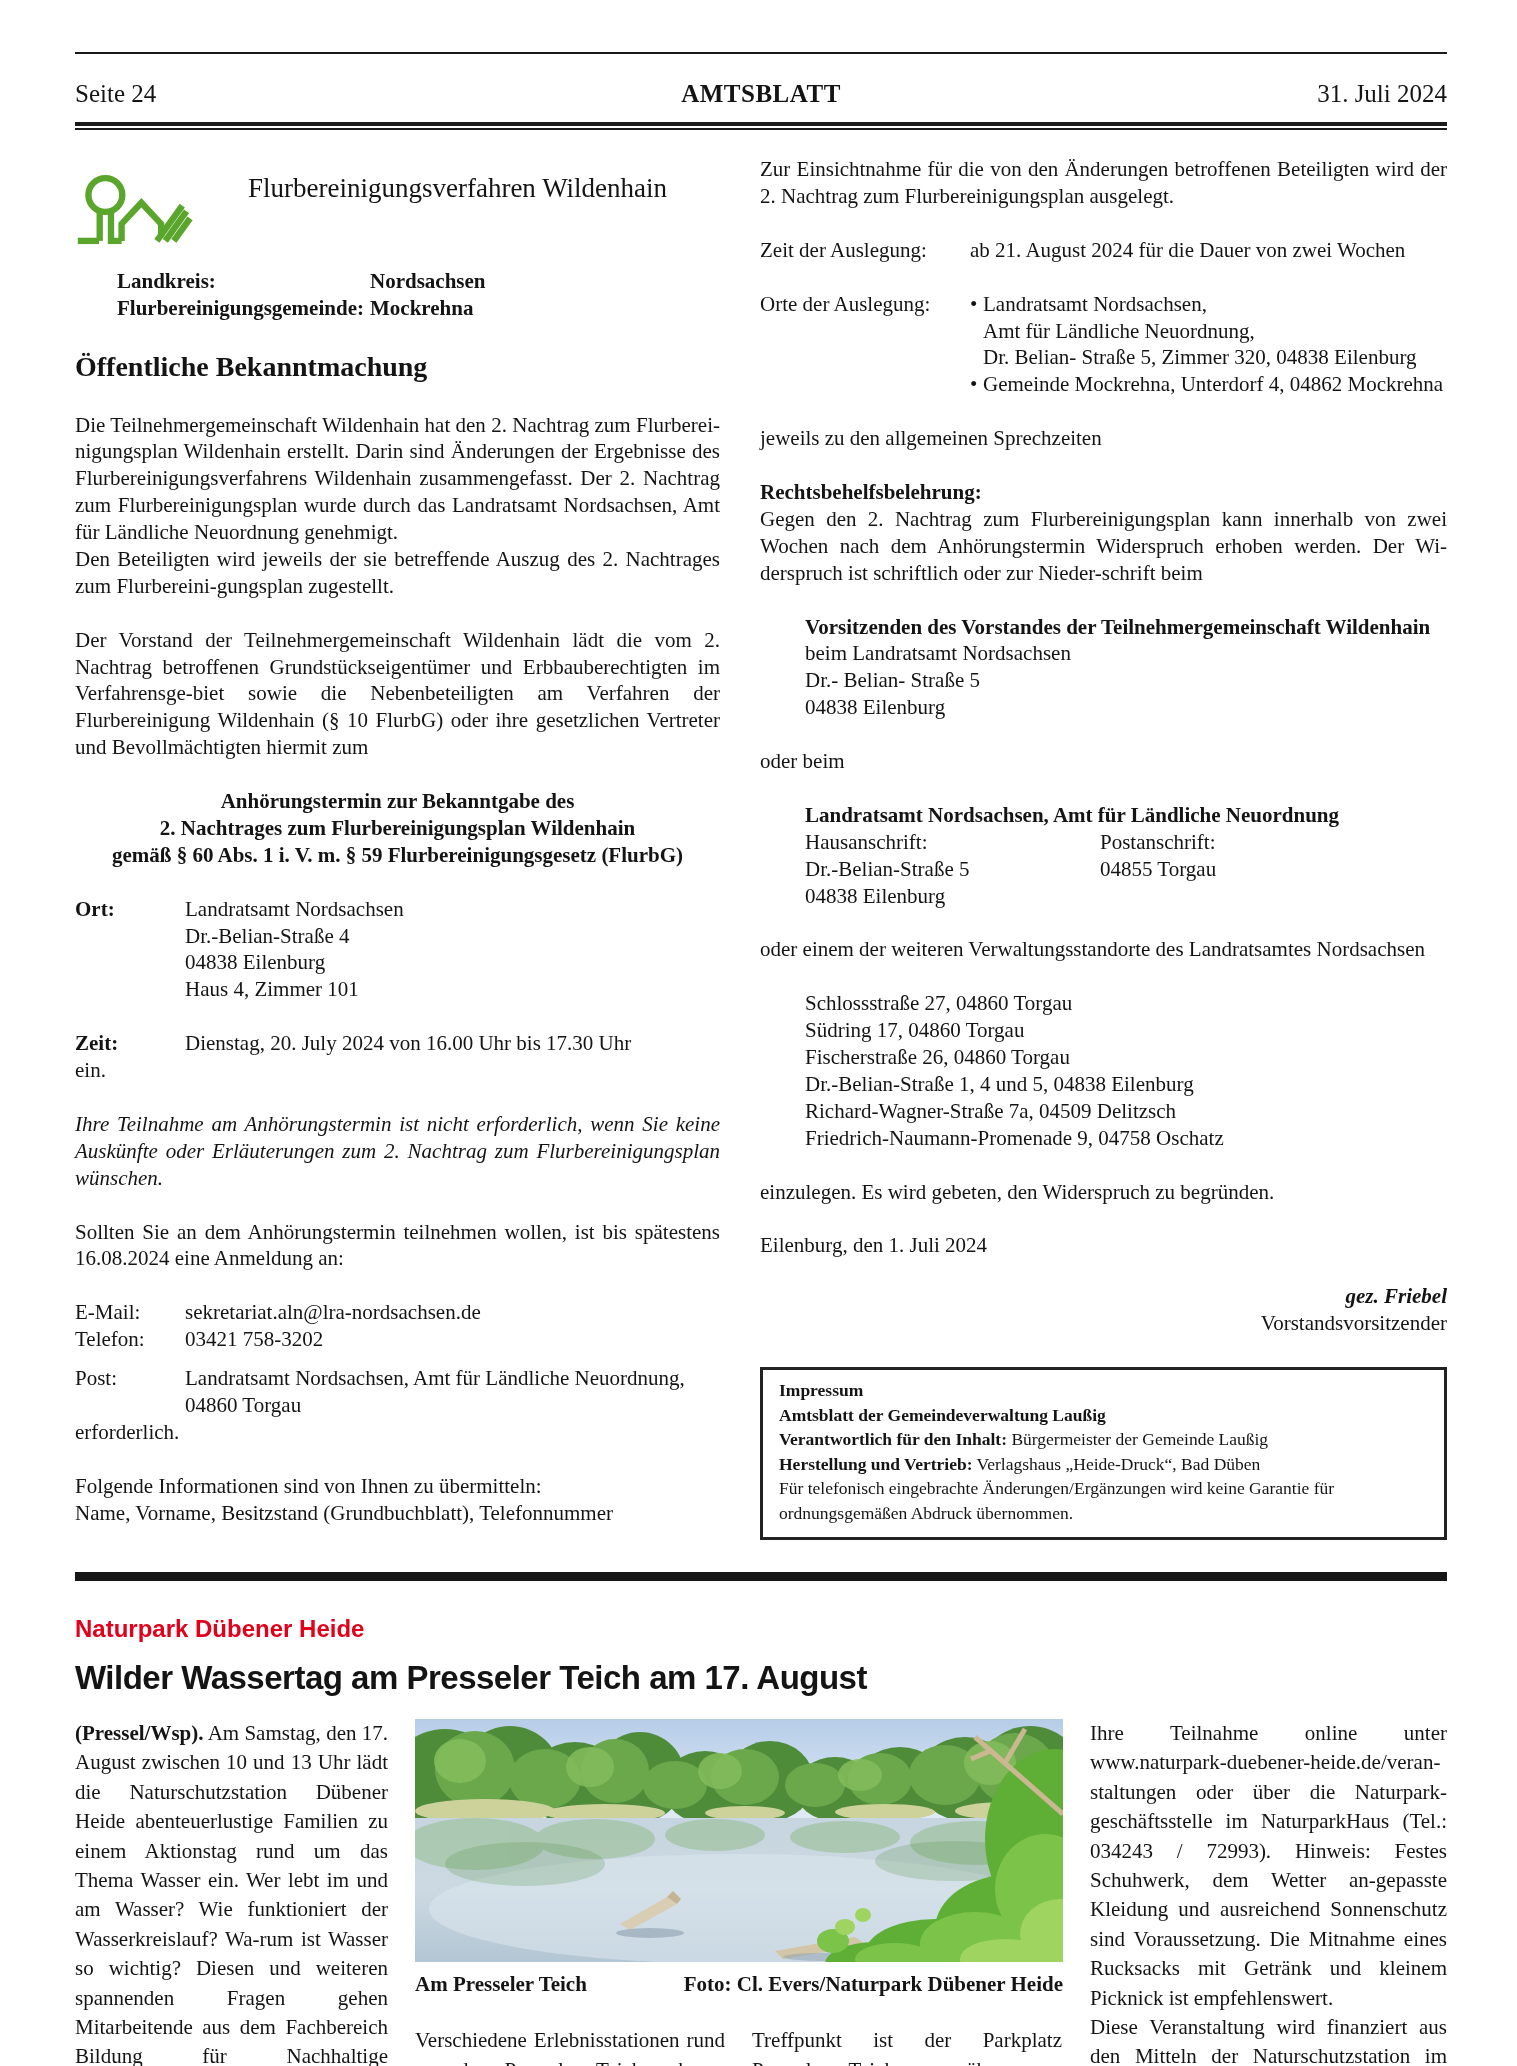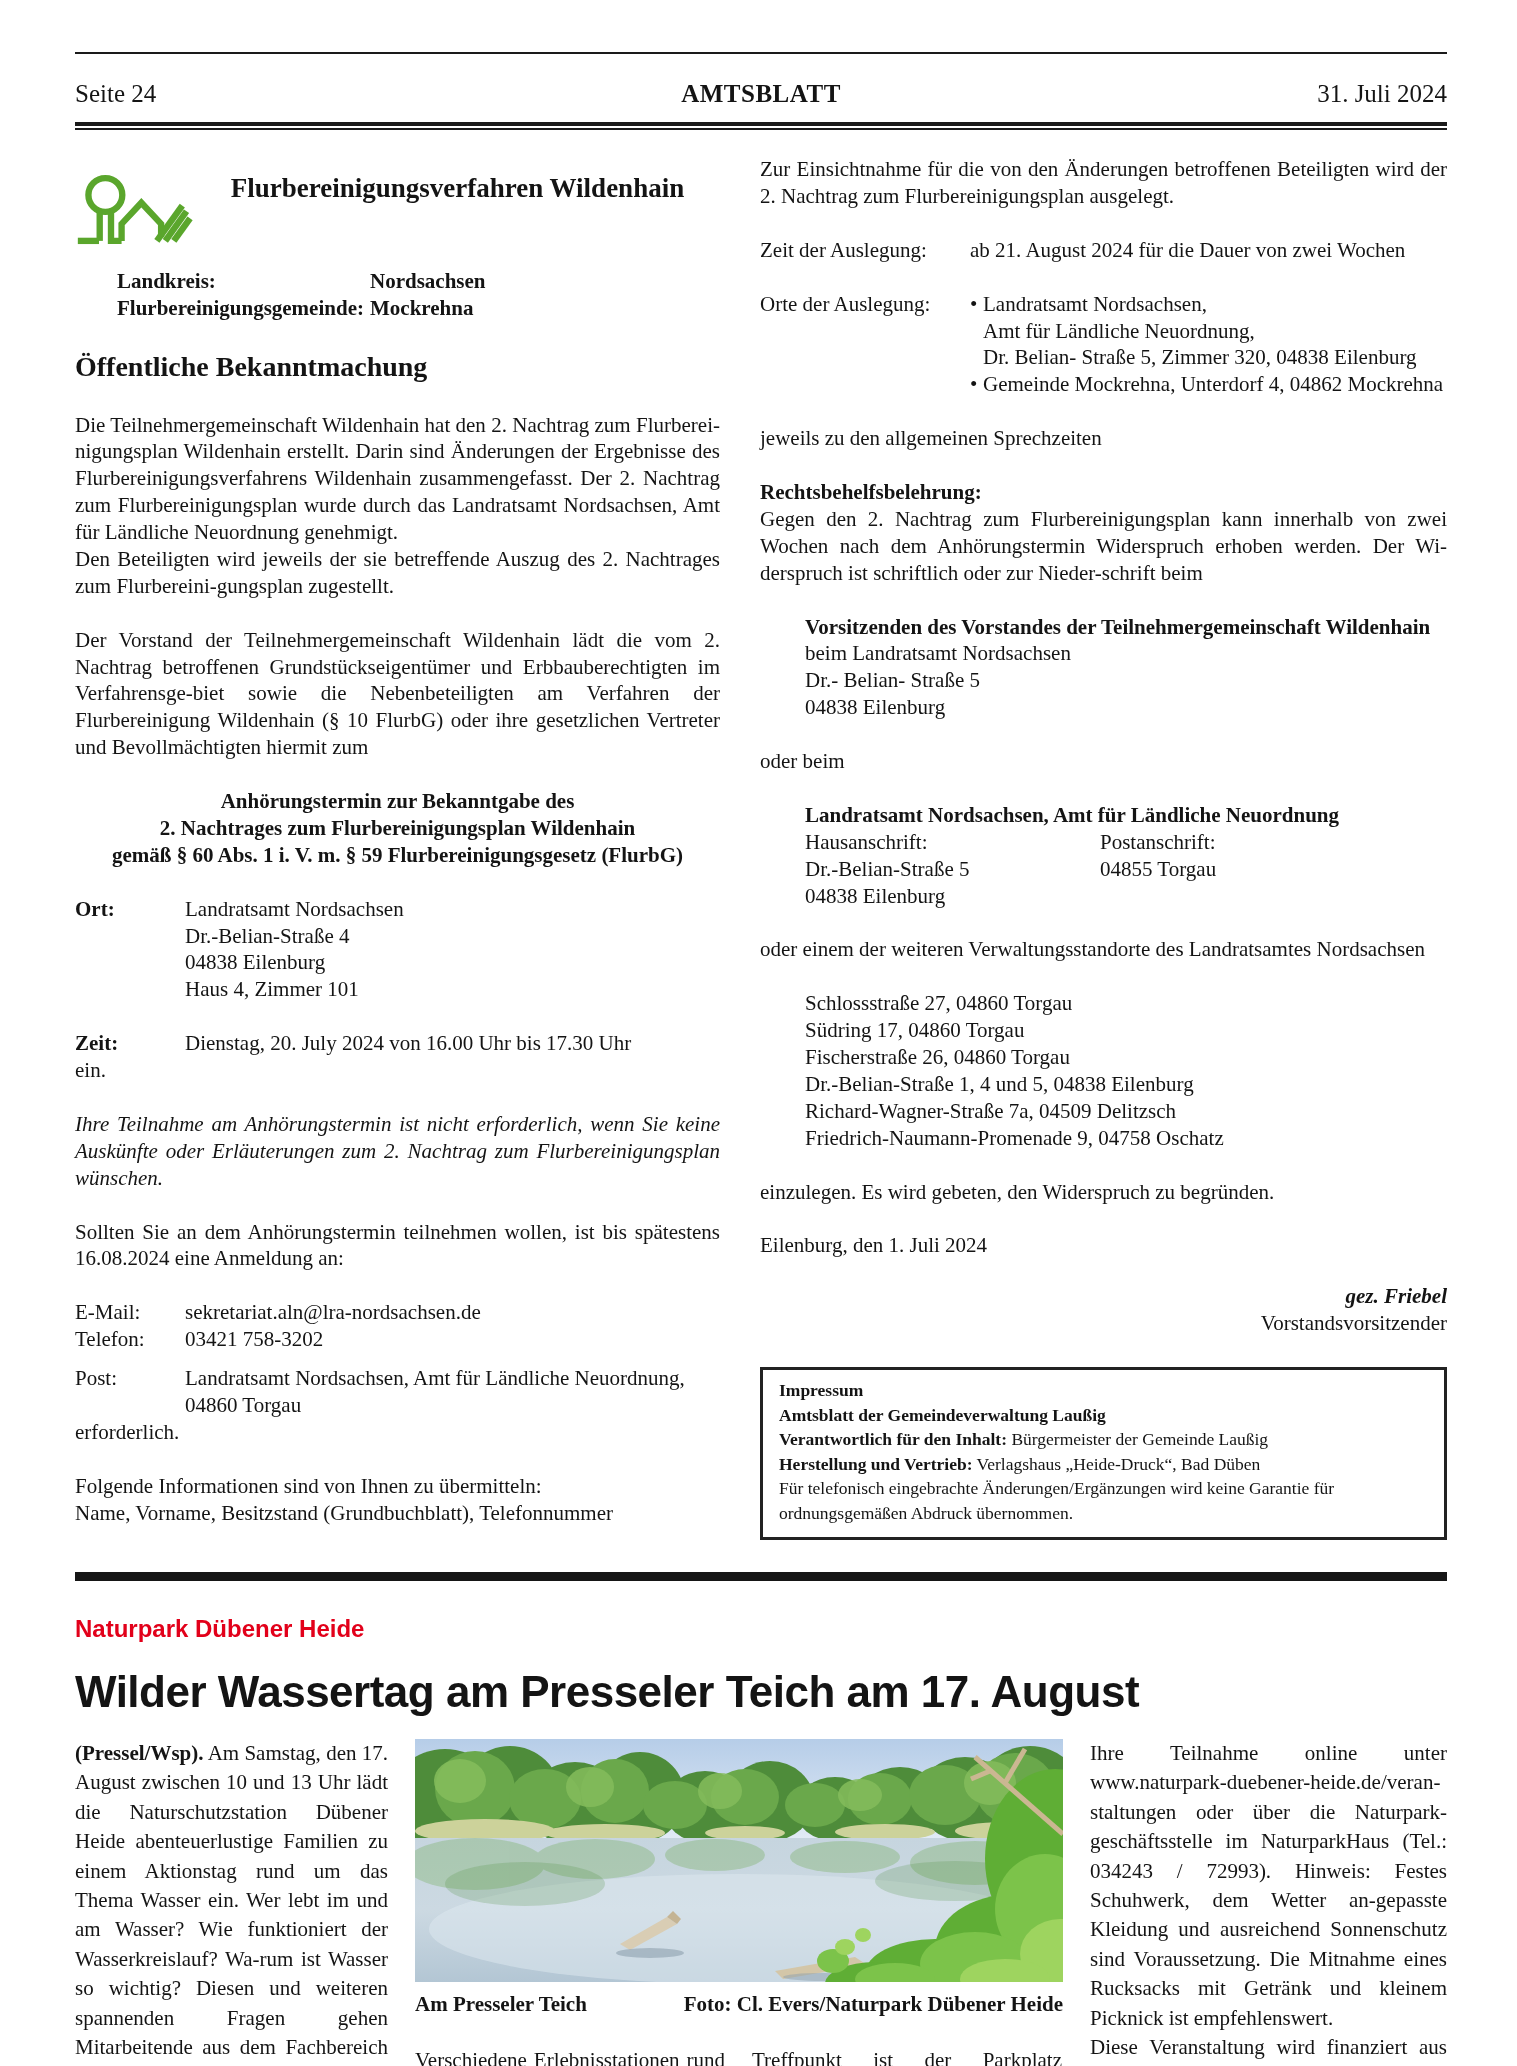--- a/index.html
+++ b/index.html
@@ -14,21 +14,21 @@
   .masthead{position:absolute;left:50%;transform:translateX(-50%);font-weight:bold;letter-spacing:.5px;}
   .double-rule{height:2px;border-top:4px solid #1a1a1a;border-bottom:2px solid #1a1a1a;}
 
   .main{display:flex;gap:40px;margin-top:26px;font-size:21px;line-height:1.28;}
   .col-left{width:645px;flex:none;}
   .col-right{flex:1;min-width:0;}
   .j{text-align:justify;}
   .para{margin-top:27px;}
   .logo-row{display:flex;align-items:flex-start;margin-top:8px;}
   .logo{width:120px;height:86px;flex:none;}
-  .notice-title{flex:1;text-align:center;font-weight:bold;font-size:27px;line-height:1.22;padding-top:8px;}
+  .notice-title{flex:1;text-align:center;font-weight:normal;font-size:27px;line-height:1.22;padding-top:8px;}
   .meta{margin:18px 0 0 42px;font-weight:bold;}
   .meta-row{display:flex;}
   .meta-label{width:253px;flex:none;}
   .sec-heading{text-align:left;font-weight:bold;font-size:28px;margin-top:27px;}
   .invite{font-weight:bold;text-align:center;margin-top:27px;}
   .kv{display:flex;margin-top:27px;}
   .kv-label{width:110px;flex:none;font-weight:bold;}
   .kv-label.plain{font-weight:normal;}
   .kv-value{font-weight:normal;}
   .kv-value.plain{font-weight:normal;}
@@ -46,21 +46,21 @@
   .bold{font-weight:bold;}
   .gez{text-align:right;margin-top:24px;}
   .gez-name{font-weight:bold;font-style:italic;}
   .gez-role{}
   .impressum{margin-top:30px;border:3px solid #222;padding:8px 16px 12px;font-size:17.5px;line-height:1.4;}
 
   .thick-rule{height:9px;background:#161616;margin-top:32px;}
 
   .bottom{margin-top:34px;font-family:"Liberation Sans", sans-serif;}
   .kicker{font-weight:bold;font-size:24px;}
-  .headline{font-weight:bold;font-size:44px;letter-spacing:-0.5px;margin-top:24px;}
+  .headline{font-weight:bold;font-size:33px;letter-spacing:-0.5px;margin-top:16px;}
   .article{display:flex;gap:27px;margin-top:22px;font-family:"Liberation Serif", serif;
     font-size:21px;line-height:1.4;text-align:justify;}
   .a-col1{width:313px;flex:none;}
   .a-center{width:648px;flex:none;}
   .a-colR{flex:1;min-width:0;word-wrap:break-word;}
   .photo{width:648px;height:243px;display:block;}
   .caption{display:flex;justify-content:space-between;font-weight:bold;margin-top:8px;font-family:Liberation Serif, serif;}
   .a-sub{display:flex;gap:27px;margin-top:27px;}
   .a-subcol{width:310px;flex:none;}
 </style>

